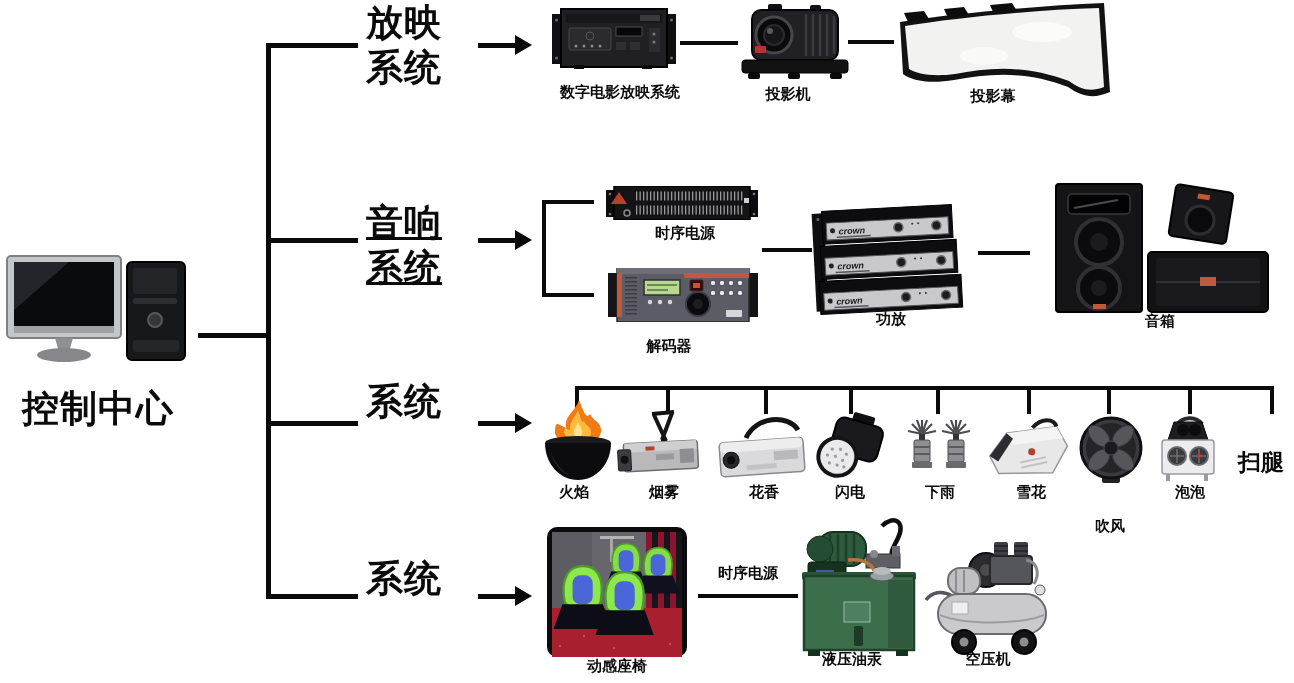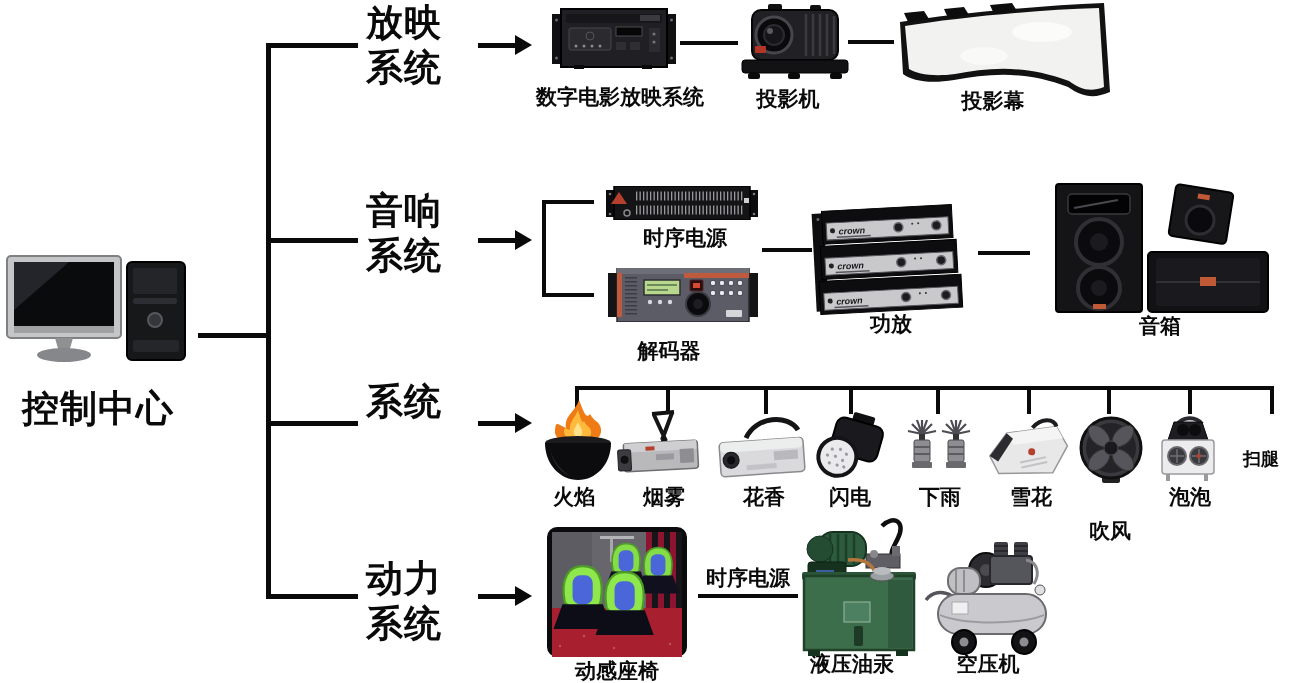--- a/index.html
+++ b/index.html
@@ -5,21 +5,21 @@
   html,body{margin:0;padding:0;background:#fff;}
   .canvas{position:relative;width:1294px;height:683px;background:#ffffff;overflow:hidden;
           font-family:"Liberation Sans", sans-serif;color:#0a0a0a;}
   .ln{position:absolute;background:#0a0a0a;}
   .syslabel{position:absolute;left:366px;width:110px;font-size:37px;font-weight:bold;
             line-height:45px;letter-spacing:1px;}
   .syslabel span{display:block;}
   .rootlabel{position:absolute;left:8px;top:384px;width:180px;text-align:center;
              font-size:37px;font-weight:bold;letter-spacing:1px;}
   .itemlabel{position:absolute;transform:translateX(-50%);white-space:nowrap;
-             font-size:21px;font-weight:bold;}
+             font-size:15px;font-weight:bold;}
   .arrow{position:absolute;width:54px;height:20px;}
   .arrow .shaft{position:absolute;left:0;top:8px;width:40px;height:5px;background:#0a0a0a;}
   .arrow .head{position:absolute;right:0;top:0;width:0;height:0;
                border-top:10px solid transparent;border-bottom:10px solid transparent;
                border-left:17px solid #0a0a0a;}
   svg{position:absolute;display:block;}
   svg text{font-family:"Liberation Sans", sans-serif;}
 </style>
 </head>
 <body>
@@ -71,48 +71,47 @@
   <div class="ln" style="left:1270px;top:386px;width:4px;height:28px;"></div>
 
   <div class="ln" style="left:698px;top:594px;width:100px;height:4px;"></div>
 
   <div class="rootlabel">控制中心</div>
 
   <div class="syslabel" style="top:0px;">
     <span>放映</span>
     <span>系统</span>
   </div>
-  <div class="syslabel" style="top:188px;">
+  <div class="syslabel" style="top:200px;text-decoration:underline;">
     <span>音响</span>
     <span>系统</span>
   </div>
   <div class="syslabel" style="top:379px;">
     <span>系统</span>
   </div>
   <div class="syslabel" style="top:556px;">
-    <span>动力</span>
     <span>系统</span>
   </div>
 
   <div class="itemlabel" style="left:620px;top:83px;">数字电影放映系统</div>
   <div class="itemlabel" style="left:788px;top:85px;">投影机</div>
   <div class="itemlabel" style="left:993px;top:87px;">投影幕</div>
   <div class="itemlabel" style="left:685px;top:224px;">时序电源</div>
   <div class="itemlabel" style="left:669px;top:329px;margin-top:8px;">解码器</div>
   <div class="itemlabel" style="left:891px;top:310px;">功放</div>
   <div class="itemlabel" style="left:1160px;top:312px;">音箱</div>
   <div class="itemlabel" style="left:574px;top:483px;">火焰</div>
   <div class="itemlabel" style="left:664px;top:483px;">烟雾</div>
   <div class="itemlabel" style="left:764px;top:483px;">花香</div>
   <div class="itemlabel" style="left:850px;top:483px;">闪电</div>
   <div class="itemlabel" style="left:940px;top:483px;">下雨</div>
   <div class="itemlabel" style="left:1031px;top:483px;">雪花</div>
   <div class="itemlabel" style="left:1110px;top:483px;margin-top:34px;">吹风</div>
   <div class="itemlabel" style="left:1190px;top:483px;">泡泡</div>
-  <div class="itemlabel" style="left:1261px;top:447px;font-size:18px;">扫腿</div>
+  <div class="itemlabel" style="left:1261px;top:447px;font-size:23px;">扫腿</div>
   <div class="itemlabel" style="left:617px;top:657px;">动感座椅</div>
   <div class="itemlabel" style="left:748px;top:564px;">时序电源</div>
   <div class="itemlabel" style="left:852px;top:650px;">液压油汞</div>
   <div class="itemlabel" style="left:988px;top:650px;">空压机</div>
 
   <svg style="left:5px;top:254px;" width="192" height="112" viewBox="0 0 192 112">
     <rect x="2" y="2" width="114" height="82" rx="4" fill="#c4c6c8" stroke="#7e8082" stroke-width="2"></rect>
     <rect x="9" y="8" width="100" height="64" fill="#0a0b0d"></rect>
     <polygon points="9,8 64,8 9,56" fill="#23252a"></polygon>
     <rect x="9" y="72" width="100" height="7" fill="#9fa1a3"></rect>

